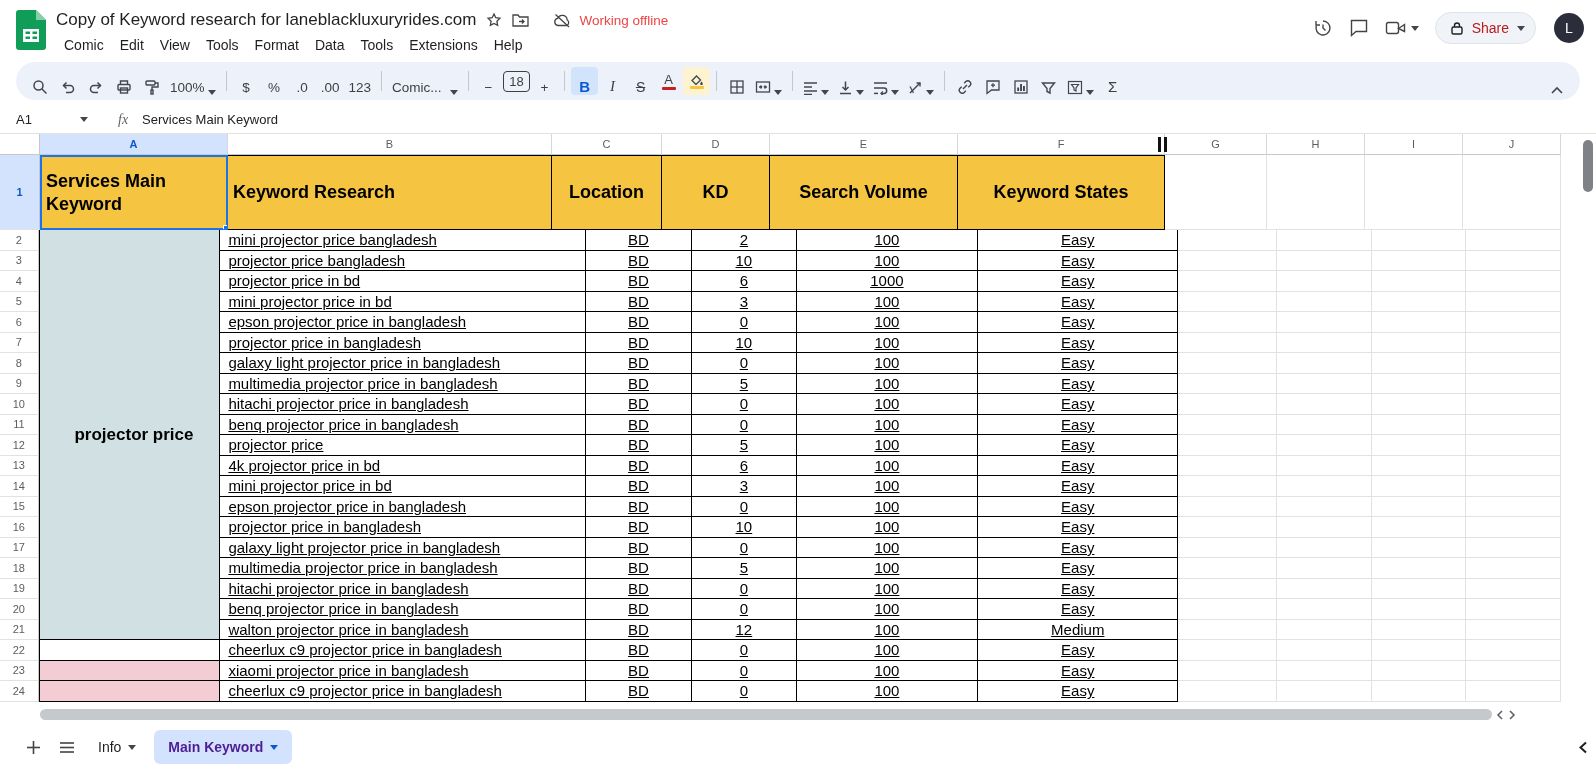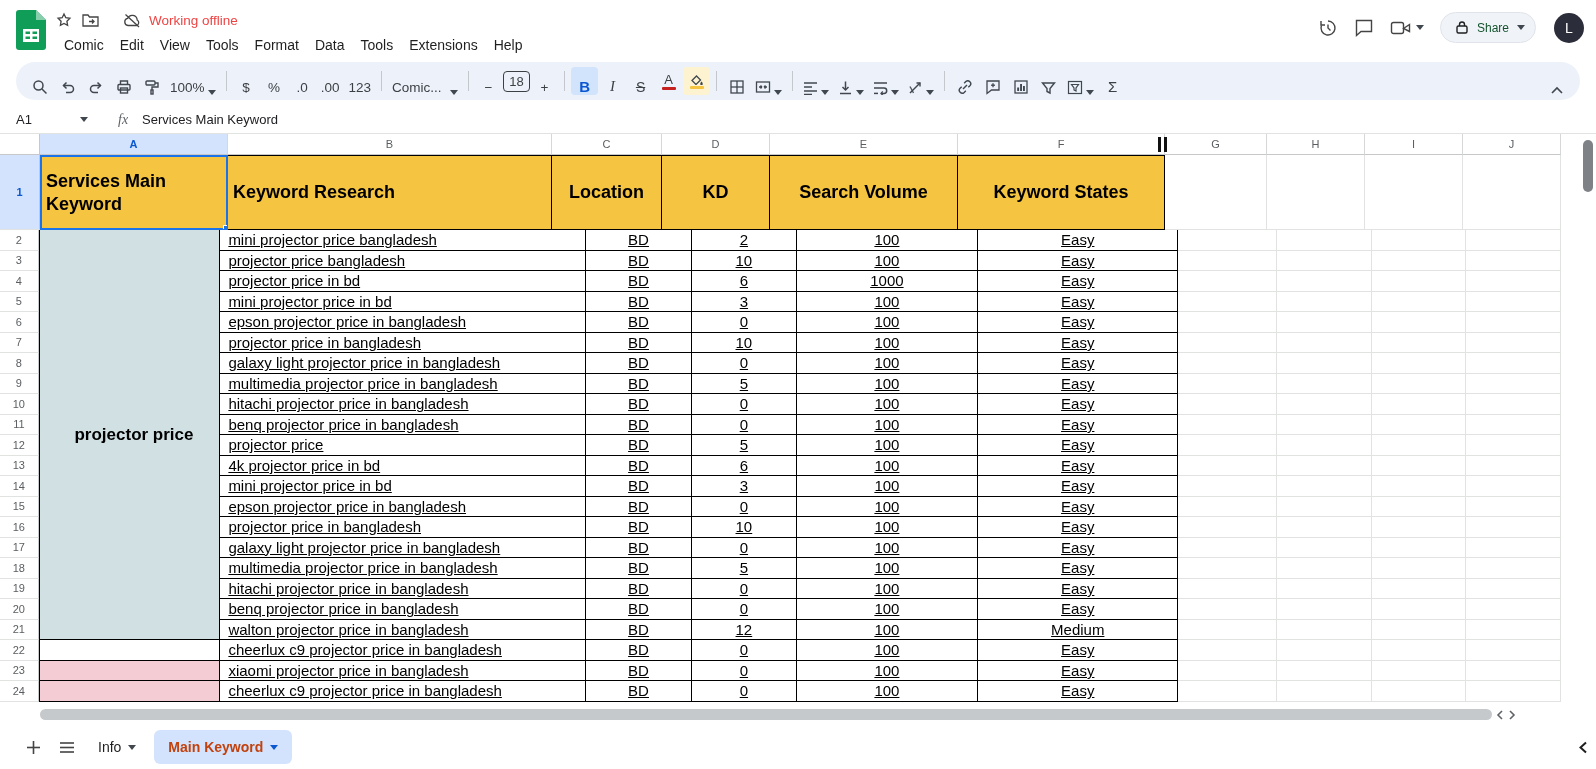--- a/index.html
+++ b/index.html
@@ -16,21 +16,21 @@
   .tb-main { flex:1; min-width:0; }
   .title-row { display:flex; align-items:center; gap:10px; height:24px; }
   .doc-title { font-size:17px; color:#1f1f1f; white-space:nowrap; }
   .t-ic { display:flex; align-items:center; justify-content:center; color:#444; }
   .t-ic svg { display:block; }
   .offline-wrap { display:flex; align-items:center; gap:7px; margin-left:14px; color:#ef4444; font-size:13.5px; }
   .menus { display:flex; margin-top:2px; }
   .menu-item { font-size:14px; color:#1f1f1f; padding:3px 8px; border-radius:4px; cursor:default; }
   .topbar-right { display:flex; align-items:center; gap:16px; margin-top:4px; flex:none; }
   .share-btn { display:flex; align-items:center; gap:8px; background:#f0f4f9; border:1px solid #e0e4ea; border-radius:18px; padding:7px 10px 7px 14px; }
-  .share-label { font-size:12px; color:#14532d; }
+  .share-label { font-size:14px; color:#b91c1c; }
   .avatar { width:30px; height:30px; border-radius:50%; background:#2c2d3a; color:#fff; display:flex; align-items:center; justify-content:center; font-size:14px; margin-left:2px; }
   .caret { width:0; height:0; border-left:4px solid transparent; border-right:4px solid transparent; border-top:5px solid #40474f; }
 
   
   .toolbar { margin:2px 16px 6px 16px; background:#edf2fa; border-radius:22px; height:38px;
              display:flex; align-items:center; padding:0 10px; gap:1px; font-size:13.5px; color:#3c3f43; }
   .t-btn { min-width:27px; height:28px; display:flex; align-items:flex-end; justify-content:center; border-radius:4px; padding:0 4px; gap:3px; white-space:nowrap; }
   .t-sep { width:1px; height:20px; background:#c4c7cc; margin:0 5px; flex:none; }
   .bold-btn { background:#d2e3fc; color:#0b57d0; font-weight:bold; font-size:15px; }
   .italic-btn { font-style:italic; font-family:"Liberation Serif",serif; font-size:15px; }
@@ -96,40 +96,41 @@
   .vscroll { position:absolute; right:3px; top:140px; width:10px; height:560px; }
   .vthumb { position:absolute; top:0; width:10px; height:52px; background:#7e8287; border-radius:5px; }
   .hscroll { position:absolute; left:40px; top:708px; width:1520px; height:13px; display:flex; align-items:center; gap:4px; }
   .hthumb { width:1452px; height:11px; background:#c6c9cc; border-radius:6px; }
   .hs-arrow { color:#5f6368; display:flex; align-items:center; }
 
   
   .sheetbar { position:absolute; left:0; bottom:0; width:100%; height:44px; display:flex; align-items:center; padding-left:16px; background:#fff; }
   .sb-btn { width:34px; height:34px; display:flex; align-items:center; justify-content:center; color:#444; border-radius:50%; }
   .tab { display:flex; align-items:center; gap:7px; padding:9px 14px; font-size:14px; color:#1f1f1f; border-radius:6px; }
-  .tab-active { background:#d3e3fd; color:#c2410c; font-weight:bold; margin-left:4px; }
+  .tab-active { background:#d3e3fd; color:#4c1d95; font-weight:bold; margin-left:4px; }
   .tab-active .caret { border-top-color:#0b57d0; }
   .sb-right { margin-left:auto; margin-right:8px; color:#1f1f1f; display:flex; align-items:center; }
   svg { flex:none; }
 </style>
 </head>
 <body>
 
 <div class="app">
 
   <header class="topbar">
     <div class="logo">
       <svg width="30" height="40" viewBox="0 0 30 40">
           <path fill="#0f9d58" d="M3 0h17l10 10v27a3 3 0 0 1-3 3H3a3 3 0 0 1-3-3V3a3 3 0 0 1 3-3z"></path>
           <path fill="#87ceac" d="M20 0l10 10H20z"></path>
           <path fill="#fff" d="M7 19h16v13H7zm2.5 2.5v2.5h4.5v-2.5zm7 0v2.5h4.5v-2.5zm-7 5v2.5h4.5v-2.5zm7 0v2.5h4.5v-2.5z"></path>
         </svg>
     </div>
     <div class="tb-main">
       <div class="title-row">
+        <span class="doc-title">Copy of Keyword research for laneblackluxuryrides.com</span>
         <span class="t-ic">
           <svg width="16" height="16" viewBox="0 0 16 16" fill="none" stroke="#444" stroke-width="1.3">
               <path d="M8 2l1.8 3.7 4.1.6-3 2.9.7 4.1L8 11.4 4.4 13.3l.7-4.1-3-2.9 4.1-.6z"></path>
             </svg>
         </span>
         <span class="t-ic">
           <svg width="17" height="15" viewBox="0 0 17 15" fill="none" stroke="#444" stroke-width="1.3">
               <path d="M1 2h5l1.5 2H16v9H1z"></path>
               <path d="M7 8.5h5M10 6.5l2 2-2 2"></path>
             </svg>

